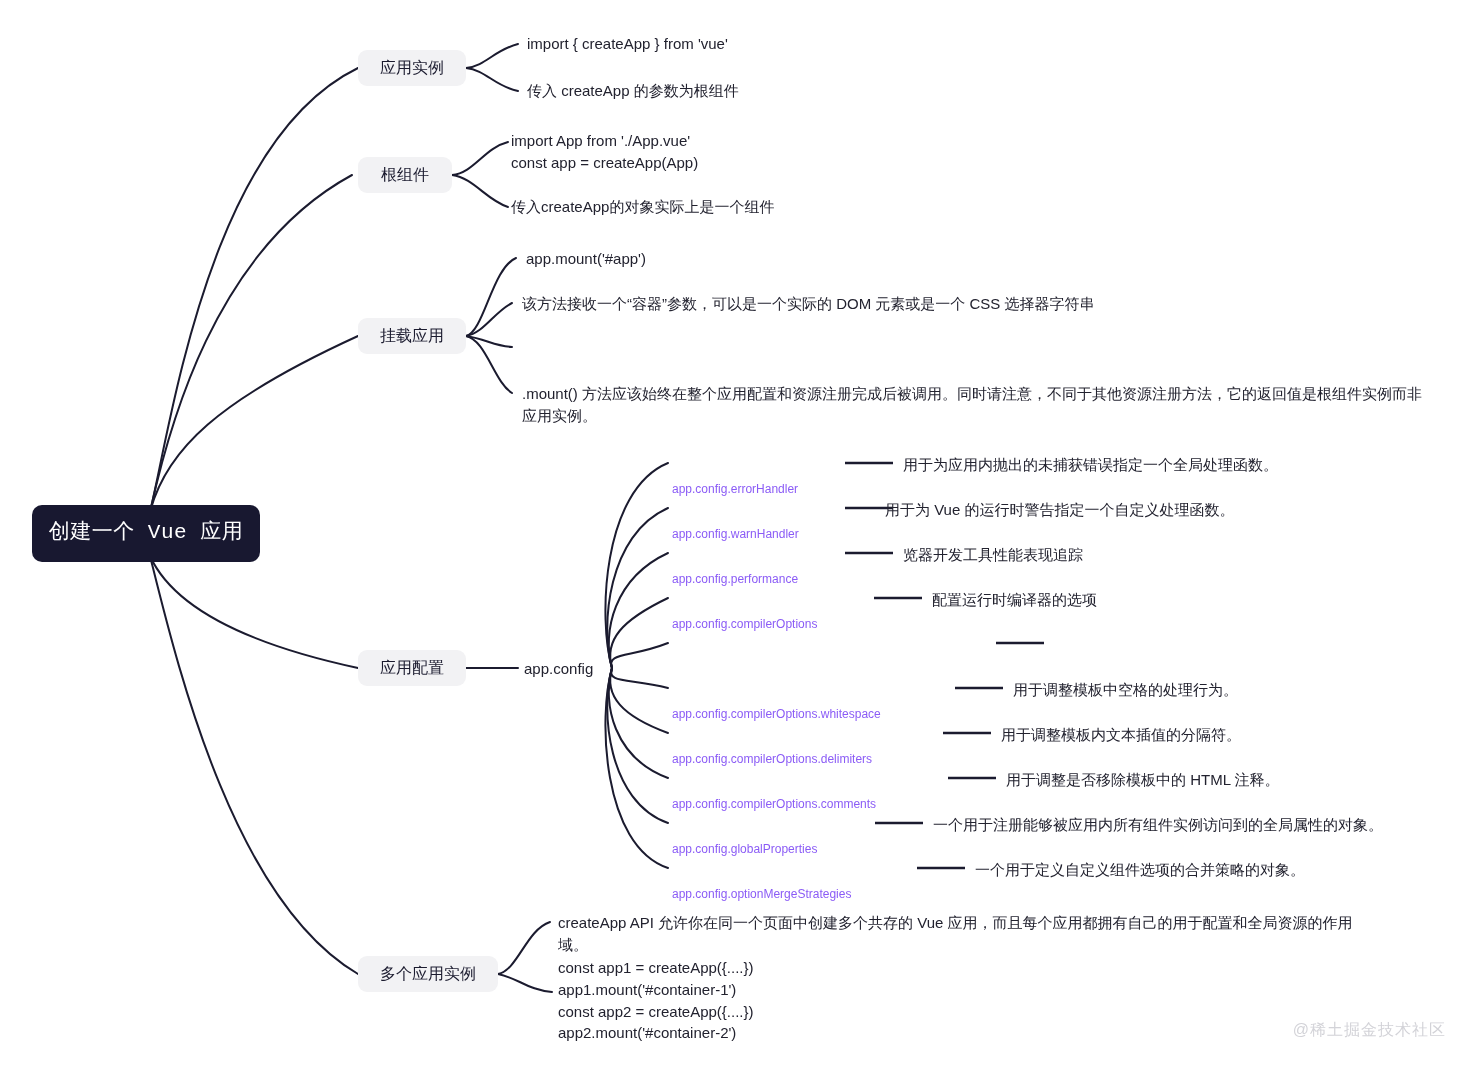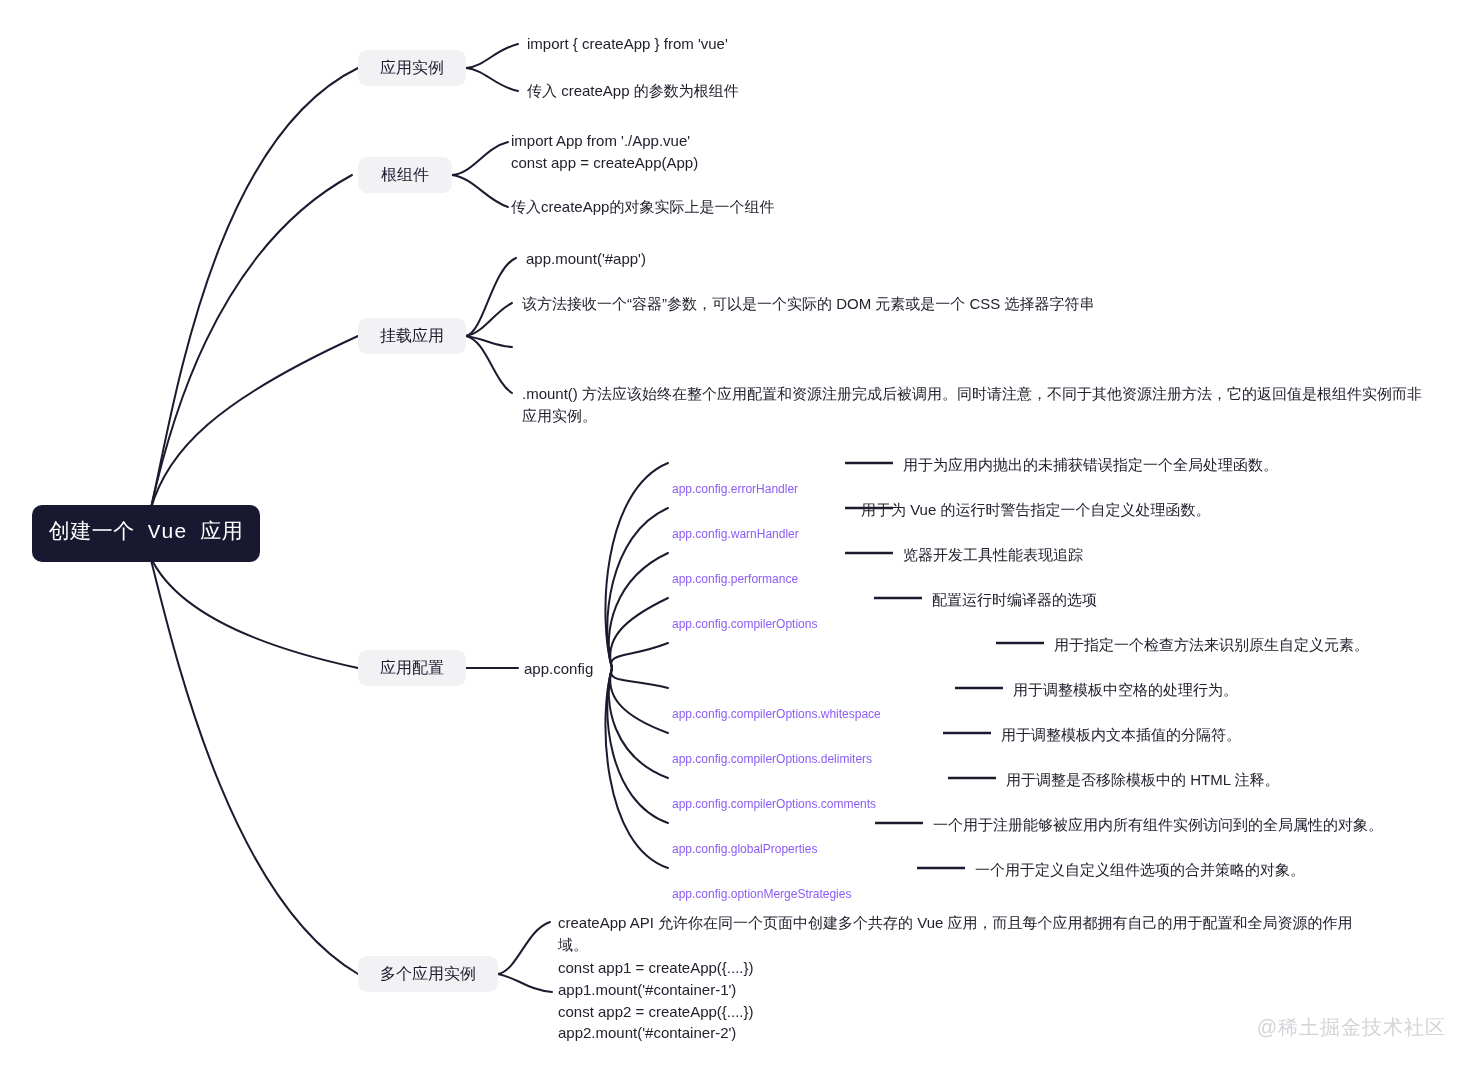--- a/index.html
+++ b/index.html
@@ -74,21 +74,21 @@
   }
   .cfg-desc {
     font-size: 15px;
     color: #22222f;
   }
   .watermark {
     position: absolute;
     right: 22px;
     bottom: 28px;
     color: #d3d3d8;
-    font-size: 20px;
+    font-size: 16px;
     letter-spacing: 1px;
     z-index: 2;
   }
 </style>
 </head>
 <body>
 
 <div id="canvas">
 
   <svg id="edges" viewBox="0 0 1468 1069" xmlns="http://www.w3.org/2000/svg">
@@ -192,24 +192,23 @@
   <div class="node cfg-key" style="left:672px; top:498px;">app.config.warnHandler</div>
   <div class="node cfg-key" style="left:672px; top:543px;">app.config.performance</div>
   <div class="node cfg-key" style="left:672px; top:588px;">app.config.compilerOptions</div>
   <div class="node cfg-key" style="left:672px; top:678px;">app.config.compilerOptions.whitespace</div>
   <div class="node cfg-key" style="left:672px; top:723px;">app.config.compilerOptions.delimiters</div>
   <div class="node cfg-key" style="left:672px; top:768px;">app.config.compilerOptions.comments</div>
   <div class="node cfg-key" style="left:672px; top:813px;">app.config.globalProperties</div>
   <div class="node cfg-key" style="left:672px; top:858px;">app.config.optionMergeStrategies</div>
 
   <div class="node cfg-desc" style="left:903px; top:454px;">用于为应用内抛出的未捕获错误指定一个全局处理函数。</div>
-  <div class="node cfg-desc" style="left:861px; top:499px;">用于为 Vue 的运行时警告指定一个自定义处理函数。</div>
+  <div class="node cfg-desc" style="left:885px; top:499px;">用于为 Vue 的运行时警告指定一个自定义处理函数。</div>
   <div class="node cfg-desc" style="left:903px; top:544px;">览器开发工具性能表现追踪</div>
   <div class="node cfg-desc" style="left:932px; top:589px;">配置运行时编译器的选项</div>
-  <div class="node cfg-desc" style="left:1054px; top:634px;">用于指定一个检查方法来识别原生自定义元素。</div>
   <div class="node cfg-desc" style="left:1013px; top:679px;">用于调整模板中空格的处理行为。</div>
   <div class="node cfg-desc" style="left:1001px; top:724px;">用于调整模板内文本插值的分隔符。</div>
   <div class="node cfg-desc" style="left:1006px; top:769px;">用于调整是否移除模板中的 HTML 注释。</div>
   <div class="node cfg-desc" style="left:933px; top:814px;">一个用于注册能够被应用内所有组件实例访问到的全局属性的对象。</div>
   <div class="node cfg-desc" style="left:975px; top:859px;">一个用于定义自定义组件选项的合并策略的对象。</div>
 
   <div class="node leaf-node wrap" style="left:558px; top:912px; width:800px;">createApp API 允许你在同一个页面中创建多个共存的 Vue 应用，而且每个应用都拥有自己的用于配置和全局资源的作用域。</div>
 
   <div class="node leaf-node" style="left:558px; top:957px;">const app1 = createApp({....})
 app1.mount('#container-1')

